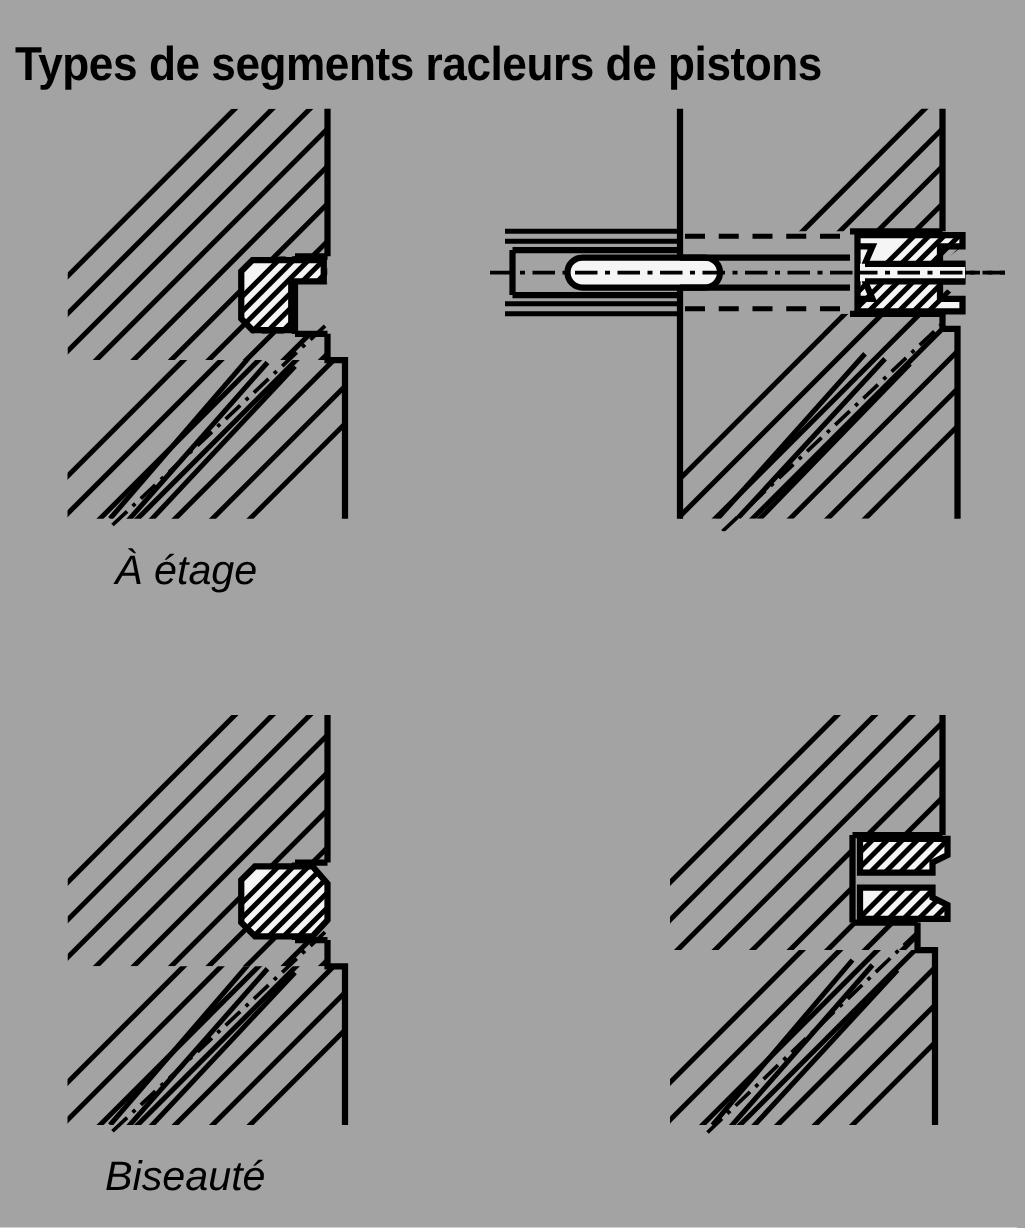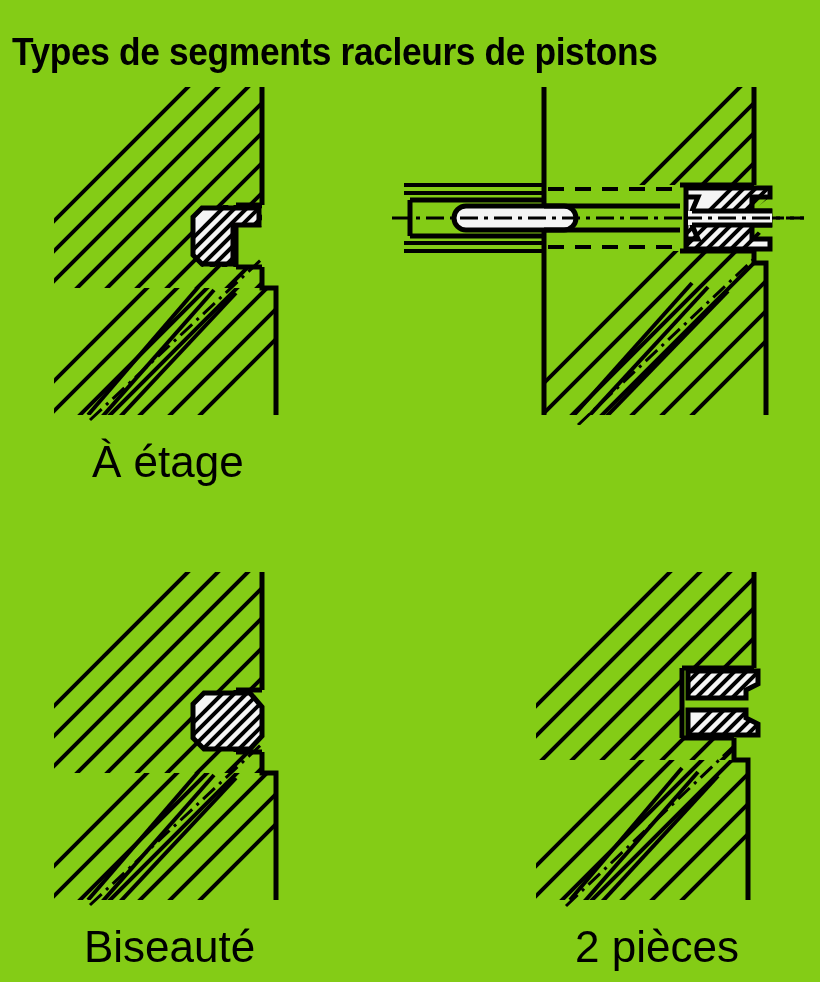--- a/index.html
+++ b/index.html
@@ -11,21 +11,21 @@
     width: 820px;
     height: 982px;
     position: relative;
     font-family: "Liberation Sans", sans-serif;
     overflow: hidden;
   }
   #page {
     position: relative;
     width: 820px;
     height: 982px;
-    background: #84cc16;
+    background: #a3a3a3;
   }
   .title {
     position: absolute;
     left: 12px;
     top: 31px;
     font-family: "Liberation Sans Narrow", "Liberation Sans", sans-serif;
     font-weight: bold;
     font-size: 38px;
     letter-spacing: -0.4px;
     color: #000000;
@@ -35,23 +35,24 @@
   }
   .figure {
     position: absolute;
   }
   .fig-svg {
     display: block;
   }
   .caption {
     position: absolute;
     font-family: "Liberation Sans", sans-serif;
-    font-size: 44px;
+    font-size: 33px;
     color: #000000;
     white-space: nowrap;
+    font-style: italic;
   }
   
   #fig-1 { left: 50px;  top: 85px; }
   #fig-2 { left: 392px; top: 85px; }
   #fig-3 { left: 50px;  top: 570px; }
   #fig-4 { left: 522px; top: 570px; }
 
   #cap-1 { left: 92px;  top: 437px; }
   #cap-2 { left: 498px; top: 437px; }
   #cap-3 { left: 84px;  top: 922px; }
@@ -374,15 +375,14 @@
           <line x1="152" y1="190" x2="262" y2="80"></line>
           <line x1="164" y1="190" x2="274" y2="80"></line>
           <line x1="176" y1="190" x2="286" y2="80"></line>
           <line x1="188" y1="190" x2="298" y2="80"></line>
           <line x1="200" y1="190" x2="310" y2="80"></line>
           <line x1="212" y1="190" x2="322" y2="80"></line>
         </g>
       </g>
     </svg>
   </div>
-  <div class="caption" id="cap-4">2 pièces</div>
 
 </div>
 
 </body></html>

